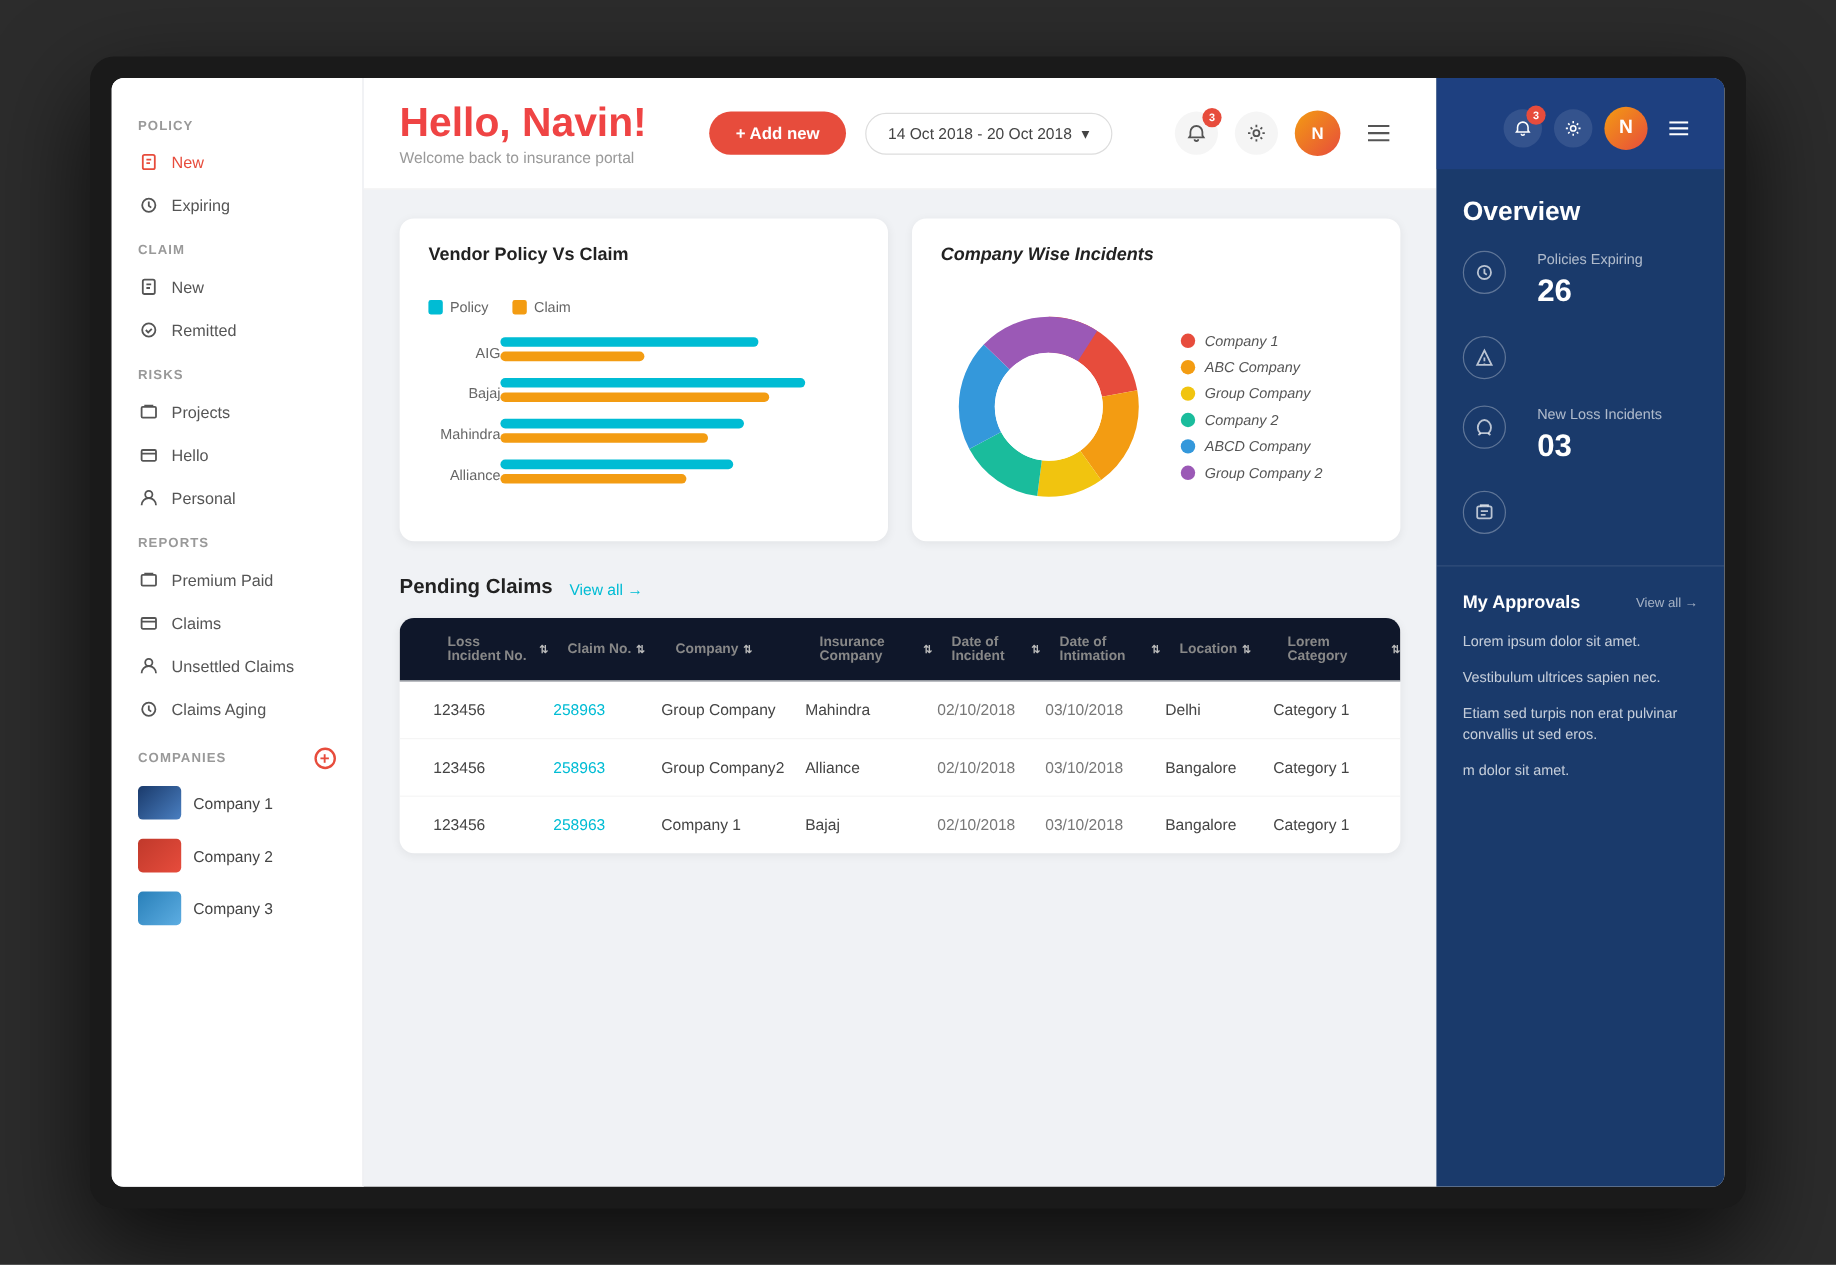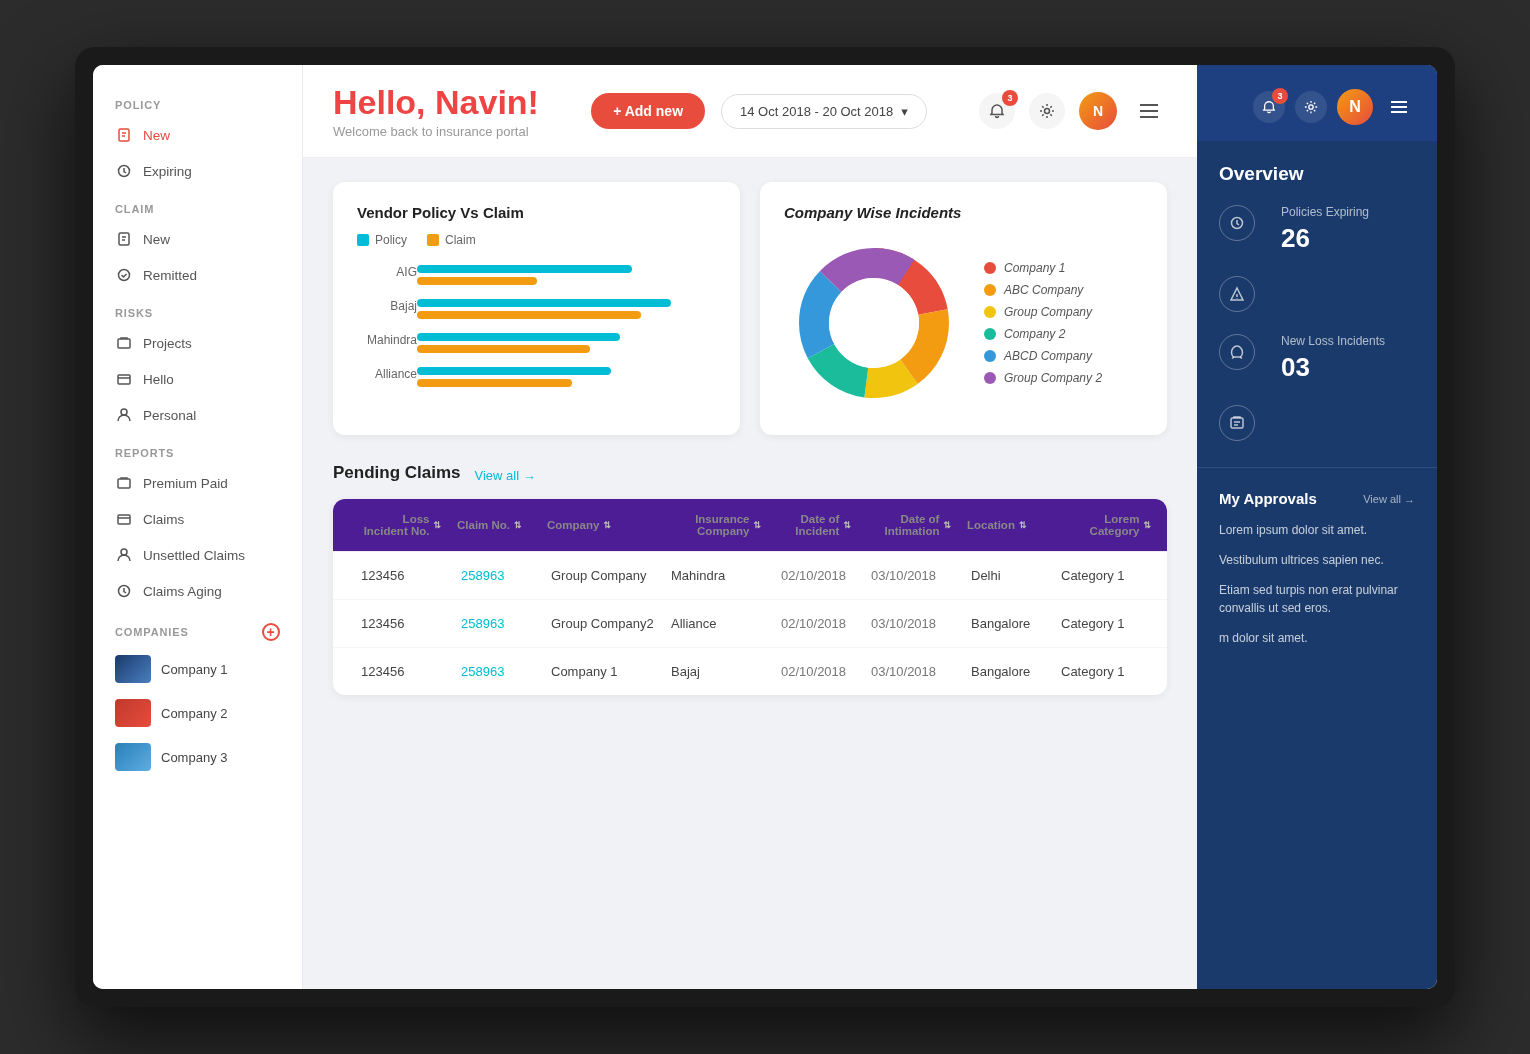--- a/index.html
+++ b/index.html
@@ -202,21 +202,21 @@
       border-radius: 12px;
       padding: 22px 24px;
       box-shadow: 0 2px 8px rgba(0,0,0,0.06);
     }
     .chart-card-left { flex: 1; }
     .chart-card-right { flex: 1; font-style: italic; }
     .chart-title {
       font-size: 15px;
       font-weight: 600;
       color: #222;
-      margin-bottom: 12px;
+      margin-bottom: 28px;
     }
     .chart-legend {
       display: flex;
       gap: 20px;
       margin-bottom: 18px;
     }
     .legend-item {
       display: flex;
       align-items: center;
       gap: 6px;
@@ -225,21 +225,21 @@
     }
     .legend-dot {
       width: 12px; height: 12px;
       border-radius: 2px;
     }
 
     
     .bar-chart { width: 100%; }
     .bar-row {
       display: flex;
-      align-items: flex-start;
+      align-items: flex-end;
       margin-bottom: 14px;
     }
     .bar-label {
       width: 60px;
       font-size: 12px;
       color: #666;
       text-align: right;
     }
     .bars-container { flex: 1; display: flex; flex-direction: column; gap: 4px; }
     .bar {
@@ -286,24 +286,23 @@
     }
     .claims-table {
       background: #fff;
       border-radius: 12px;
       overflow: hidden;
       box-shadow: 0 2px 8px rgba(0,0,0,0.06);
     }
     .table-header {
       display: grid;
       grid-template-columns: 100px 90px 120px 110px 90px 100px 90px 110px 110px;
-      background: #4c1d95;
+      background: #0f172a;
       border-bottom: 1.5px solid #eee;
-      padding: 0 16px;
-      text-align: right;
+      padding: 0 32px;
     }
     .th {
       padding: 14px 8px;
       font-size: 11.5px;
       font-weight: 600;
       color: #888;
       display: flex;
       align-items: center;
       gap: 4px;
     }
@@ -361,21 +360,21 @@
       background: linear-gradient(135deg, #f39c12, #e74c3c);
       display: flex; align-items: center; justify-content: center;
       color: #fff;
       font-weight: 700;
     }
 
     .overview-section {
       padding: 22px 22px 0;
     }
     .overview-title {
-      font-size: 19px;
+      font-size: 22px;
       font-weight: 700;
       color: #fff;
       margin-bottom: 20px;
     }
     .stat-card {
       display: flex;
       align-items: flex-start;
       gap: 26px;
       margin-bottom: 22px;
     }

